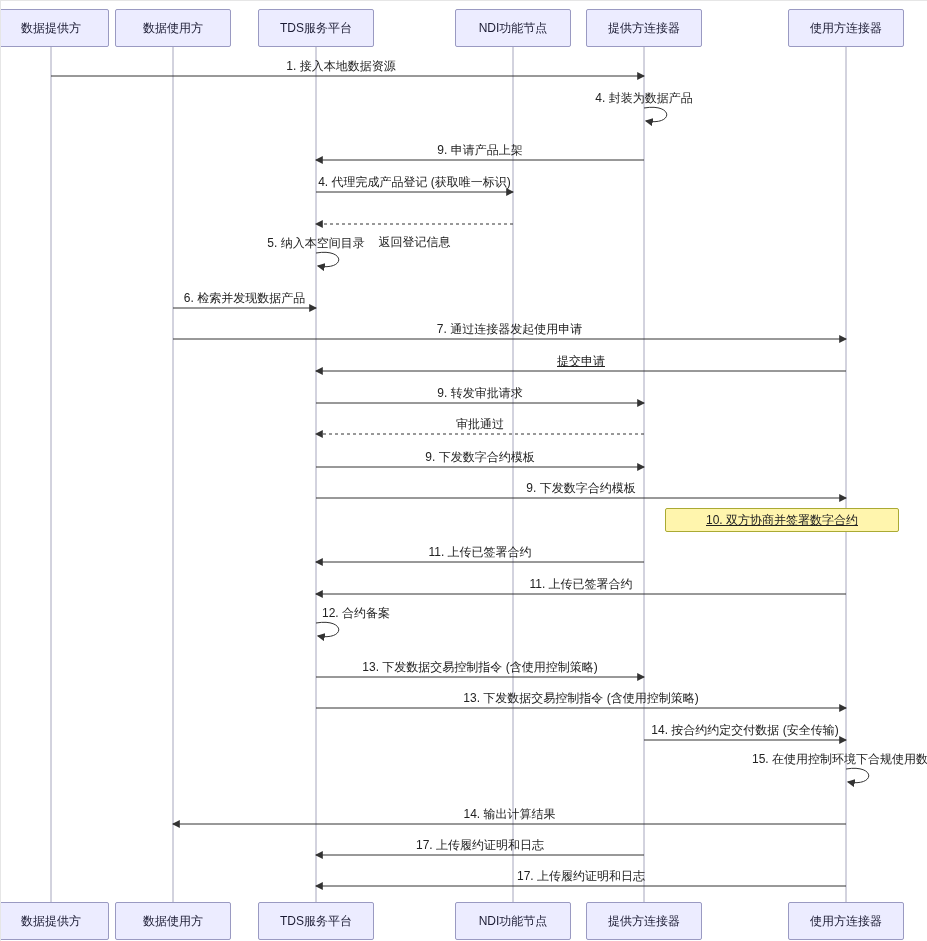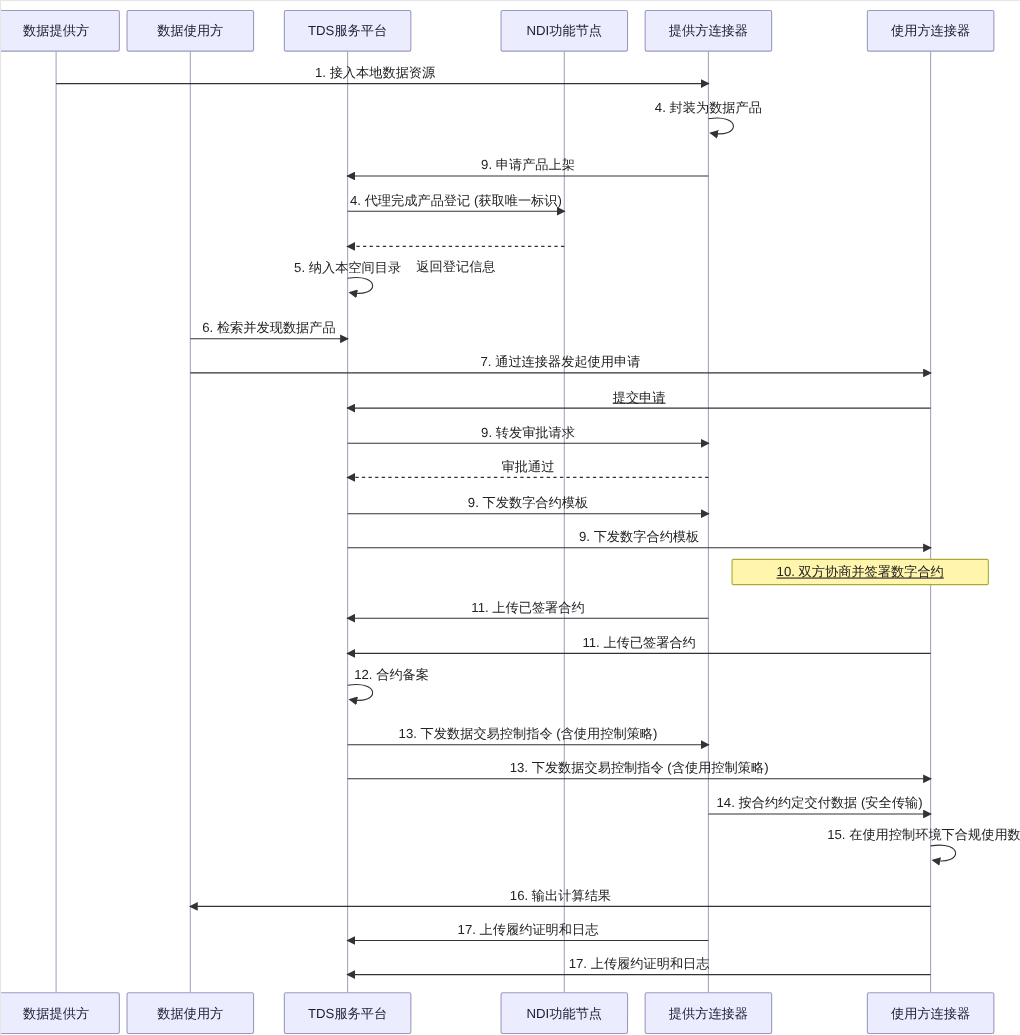--- a/index.html
+++ b/index.html
@@ -102,17 +102,17 @@
       <div class="msg-label" style="left: 479px; top: 449px;">9. 下发数字合约模板</div>
       <div class="msg-label" style="left: 580px; top: 480px;">9. 下发数字合约模板</div>
       <div class="note" style="left: 664px; top: 507px; width: 232px; text-decoration: underline;">10. 双方协商并签署数字合约</div>
       <div class="msg-label" style="left: 479px; top: 544px;">11. 上传已签署合约</div>
       <div class="msg-label" style="left: 580px; top: 576px;">11. 上传已签署合约</div>
       <div class="msg-label" style="left: 315px; top: 605px; margin-left: 40px;">12. 合约备案</div>
       <div class="msg-label" style="left: 479px; top: 659px;">13. 下发数据交易控制指令 (含使用控制策略)</div>
       <div class="msg-label" style="left: 580px; top: 690px;">13. 下发数据交易控制指令 (含使用控制策略)</div>
       <div class="msg-label" style="left: 744px; top: 722px;">14. 按合约约定交付数据 (安全传输)</div>
       <div class="msg-label" style="left: 845px; top: 751px;">15. 在使用控制环境下合规使用数据</div>
-      <div class="msg-label" style="left: 508.5px; top: 806px;">16. 输出计算结果</div>
+      <div class="msg-label" style="left: 508.5px; top: 806px;">14. 输出计算结果</div>
       <div class="msg-label" style="left: 479px; top: 837px;">17. 上传履约证明和日志</div>
       <div class="msg-label" style="left: 580px; top: 868px;">17. 上传履约证明和日志</div>
     </div>
 </div>
 
 </body></html>

